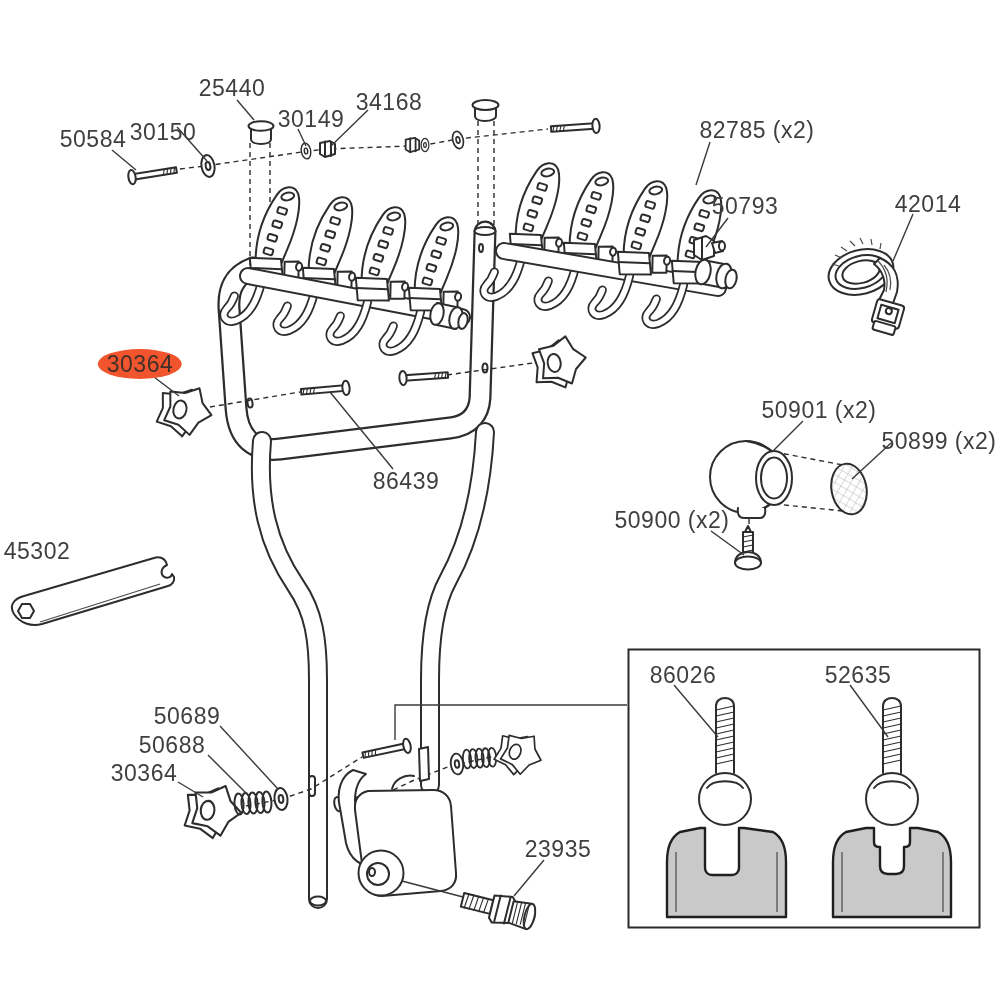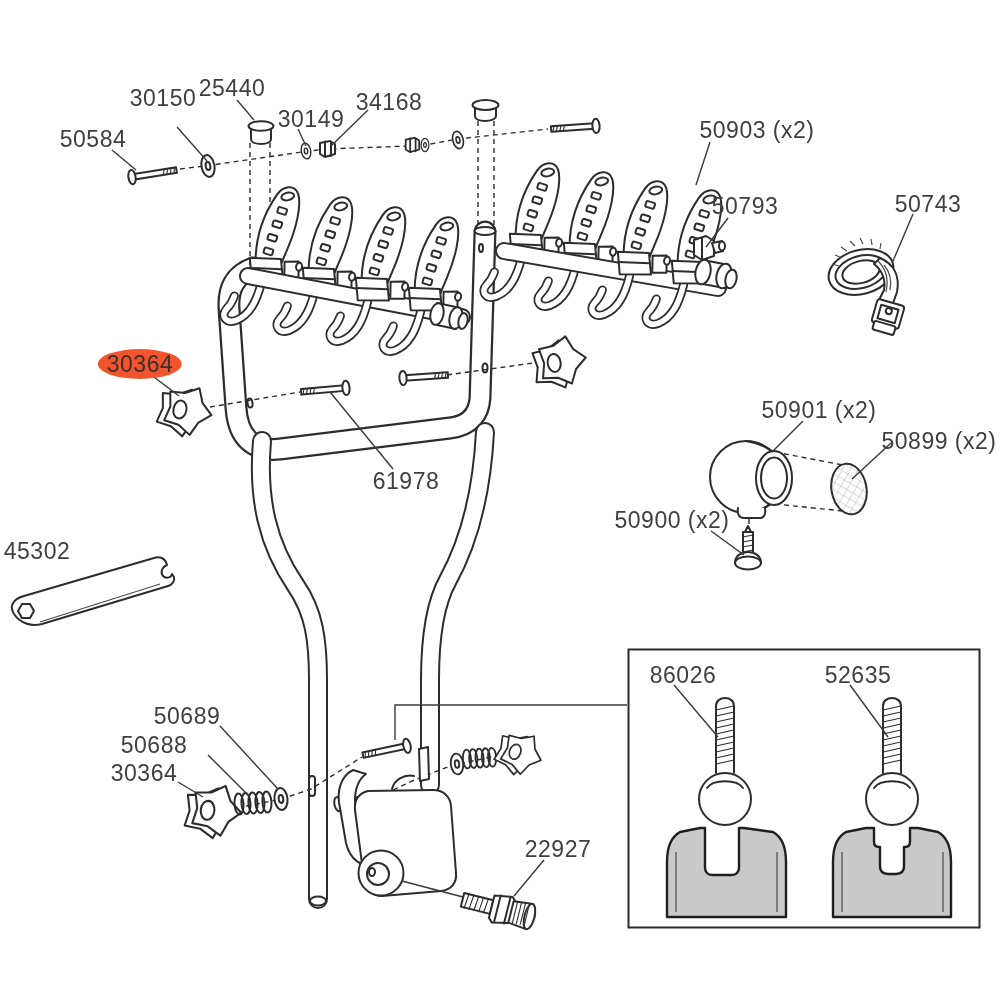--- a/index.html
+++ b/index.html
@@ -283,34 +283,34 @@
     <path class="ldr" d="M208,755 L249,796"></path>
     <path class="ldr" d="M178,782 L203,797"></path>
     <path class="ldr" d="M544,860 L514,896"></path>
     <path class="ldr" d="M674,685 L718,737"></path>
     <path class="ldr" d="M850,685 L888,737"></path>
   </g>
 </svg>
 
 <div>
   <div class="lbl" style="left:93px;top:139px">50584</div>
-  <div class="lbl" style="left:163px;top:98px">30150</div>
+  <div class="lbl" style="left:163px;top:132px">30150</div>
   <div class="lbl" style="left:232px;top:88px">25440</div>
   <div class="lbl" style="left:311px;top:119px">30149</div>
   <div class="lbl" style="left:389px;top:102px">34168</div>
-  <div class="lbl" style="left:757px;top:130px">50903 (x2)</div>
+  <div class="lbl" style="left:757px;top:130px">82785 (x2)</div>
   <div class="lbl" style="left:745px;top:206px">50793</div>
-  <div class="lbl" style="left:928px;top:204px">50743</div>
+  <div class="lbl" style="left:928px;top:204px">42014</div>
   <div class="lbl hl" style="left:140px;top:364px">30364</div>
-  <div class="lbl" style="left:406px;top:481px">61978</div>
+  <div class="lbl" style="left:406px;top:481px">86439</div>
   <div class="lbl" style="left:819px;top:410px">50901 (x2)</div>
   <div class="lbl" style="left:939px;top:441px">50899 (x2)</div>
   <div class="lbl" style="left:672px;top:520px">50900 (x2)</div>
   <div class="lbl" style="left:37px;top:551px">45302</div>
   <div class="lbl" style="left:187px;top:716px">50689</div>
-  <div class="lbl" style="left:154px;top:745px">50688</div>
+  <div class="lbl" style="left:172px;top:745px">50688</div>
   <div class="lbl" style="left:144px;top:773px">30364</div>
-  <div class="lbl" style="left:558px;top:849px">22927</div>
+  <div class="lbl" style="left:558px;top:849px">23935</div>
   <div class="lbl" style="left:683px;top:675px">86026</div>
   <div class="lbl" style="left:858px;top:675px">52635</div>
 </div>
 
 </div>
 
 </body></html>

